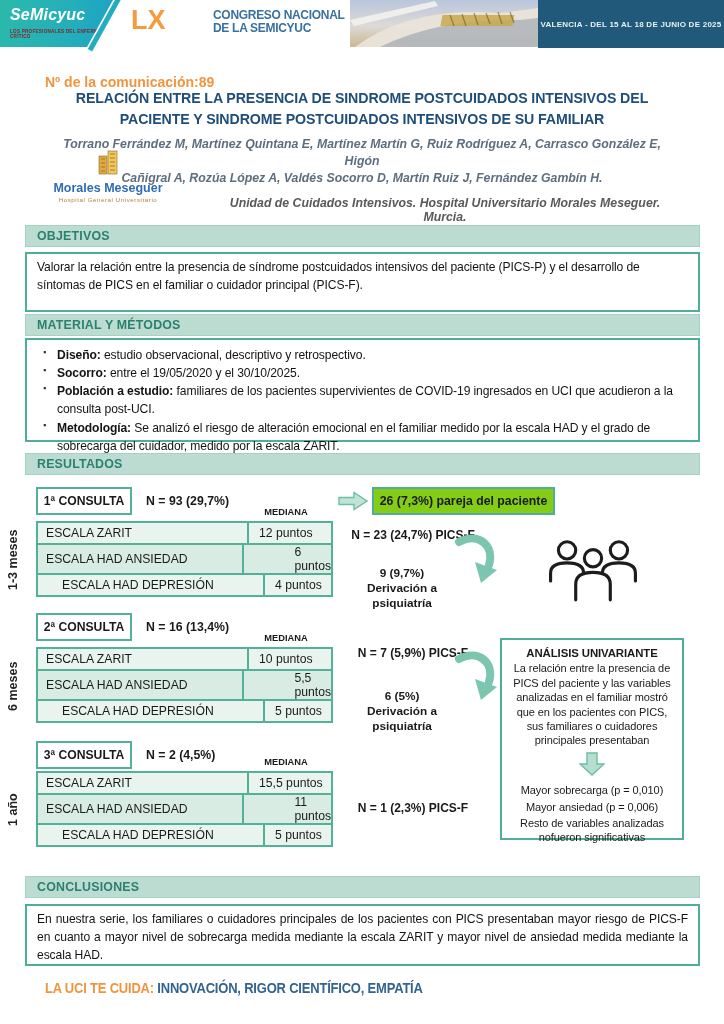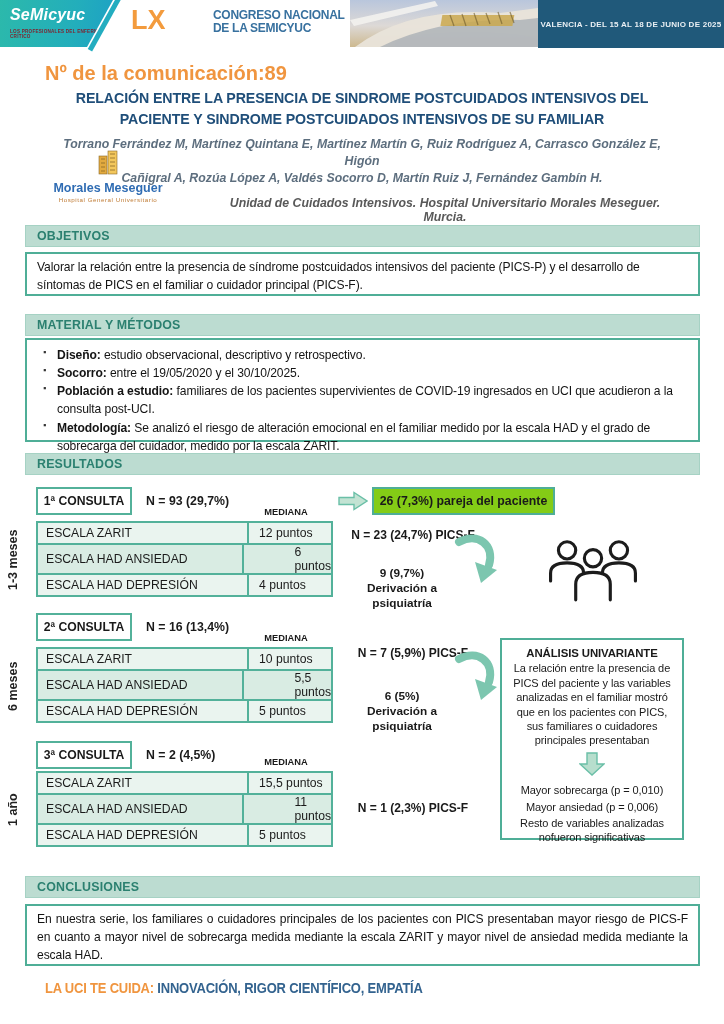--- a/index.html
+++ b/index.html
@@ -20,21 +20,21 @@
       font-weight:bold;letter-spacing:0.25px;}
   .lx{position:absolute;left:131px;top:5px;font-size:27px;font-weight:bold;color:#f39b3d;}
   .congress{position:absolute;left:173px;top:9px;font-size:12px;font-weight:bold;
       color:#38719f;line-height:13px;letter-spacing:-0.3px;margin-left:40px;}
   .photo{position:absolute;left:350px;top:0;width:188px;height:47px;overflow:hidden;}
   .navy{position:absolute;left:538px;top:0;width:186px;height:48px;background:#20597a;
       display:flex;align-items:center;justify-content:center;}
   .navy span{color:#e9eff3;font-size:8px;font-weight:bold;letter-spacing:0.25px;}
 
   
-  .comnum{position:absolute;left:45px;top:62px;font-size:20px;font-weight:bold;color:#f0953f;}
+  .comnum{position:absolute;left:45px;top:74px;font-size:14px;font-weight:bold;color:#f0953f;}
   .title{position:absolute;left:35px;top:88px;width:654px;text-align:center;
       font-size:14.2px;font-weight:bold;color:#1f4e79;line-height:21px;letter-spacing:-0.1px;}
   .authors{position:absolute;left:60px;top:136px;width:604px;text-align:center;
       font-size:12.3px;font-style:italic;font-weight:600;color:#5d6e7e;line-height:17px;}
   .hosplogo{position:absolute;left:42px;top:148px;width:132px;text-align:center;}
   .hospname{font-size:12.5px;font-weight:bold;color:#2f6cb3;margin-top:1px;}
   .hospsub{font-size:6.2px;color:#bf7a33;letter-spacing:0.55px;margin-top:1px;}
   .affil{position:absolute;left:210px;top:196px;width:470px;text-align:center;
       font-size:12.3px;font-style:italic;font-weight:bold;color:#595959;}
 
@@ -55,21 +55,21 @@
   .cbox{position:absolute;left:36px;width:96px;height:28px;border:2px solid #53b19a;
       background:#fff;box-sizing:border-box;display:flex;align-items:center;
       justify-content:center;font-weight:bold;font-size:12.2px;}
   .nlab{position:absolute;left:146px;font-size:12.3px;font-weight:600;}
   .mediana{position:absolute;left:239px;width:94px;text-align:center;
       font-size:9.3px;font-weight:bold;}
   .tbl{position:absolute;left:36px;width:297px;height:76px;border:2px solid #53b19a;
       background:#fff;box-sizing:border-box;display:flex;flex-direction:column;}
   .trow{flex:1;display:flex;align-items:stretch;background:#eaf4ef;
       border-bottom:2px solid #53b19a;}
-  .trow:last-child{border-bottom:none;}
+  .trow:last-child{border-bottom:none;padding-left:16px;}
   .trow.alt{background:#d9ece3;gap:40px;}
   .tc-l{width:201px;border-right:2px solid #53b19a;display:flex;align-items:center;
       padding-left:8px;font-size:12.2px;}
   .tc-v{flex:1;display:flex;align-items:center;padding-left:10px;font-size:12.2px;}
   .pareja{position:absolute;left:372px;top:487px;width:183px;height:28px;
       border:2px solid #4fae97;box-sizing:border-box;display:flex;align-items:center;
       justify-content:center;font-size:12.3px;font-weight:600;background:#84cc16;}
   .pics{position:absolute;left:340px;width:146px;text-align:center;
       font-size:12px;font-weight:600;}
   .deriv{position:absolute;left:337px;width:130px;text-align:center;
@@ -143,21 +143,21 @@
       <path d="M5,11 h4 M5,15 h4 M5,19 h4 M5,23 h4 M14,6 h5 M14,10 h5 M14,14 h5 M14,18 h5 M14,22 h5" stroke="#8a6a2a" stroke-width="0.8"></path>
     </svg>
     <div class="hospname">Morales Meseguer</div>
     <div class="hospsub">Hospital General Universitario</div>
   </div>
   <div class="affil">Unidad de Cuidados Intensivos. Hospital Universitario Morales Meseguer. Murcia.</div>
 
   <div class="sbar" style="top:225px;">
     <span>OBJETIVOS</span>
   </div>
-  <div class="cbx" style="top:252px;height:44px;">
+  <div class="cbx" style="top:252px;height:60px;">
     <span>Valorar la relación entre la presencia de síndrome postcuidados intensivos del paciente (PICS-P) y el desarrollo de síntomas de PICS en el familiar o cuidador principal (PICS-F).</span>
   </div>
 
   <div class="sbar" style="top:314px;">
     <span>MATERIAL Y MÉTODOS</span>
   </div>
   <div class="cbx" style="top:338px;height:104px;padding-left:14px;">
     <ul>
       <li><b>Diseño:</b> <span>estudio observacional, descriptivo y retrospectivo.</span></li>
       <li><b>Socorro:</b> <span>entre el 19/05/2020 y el 30/10/2025.</span></li>

